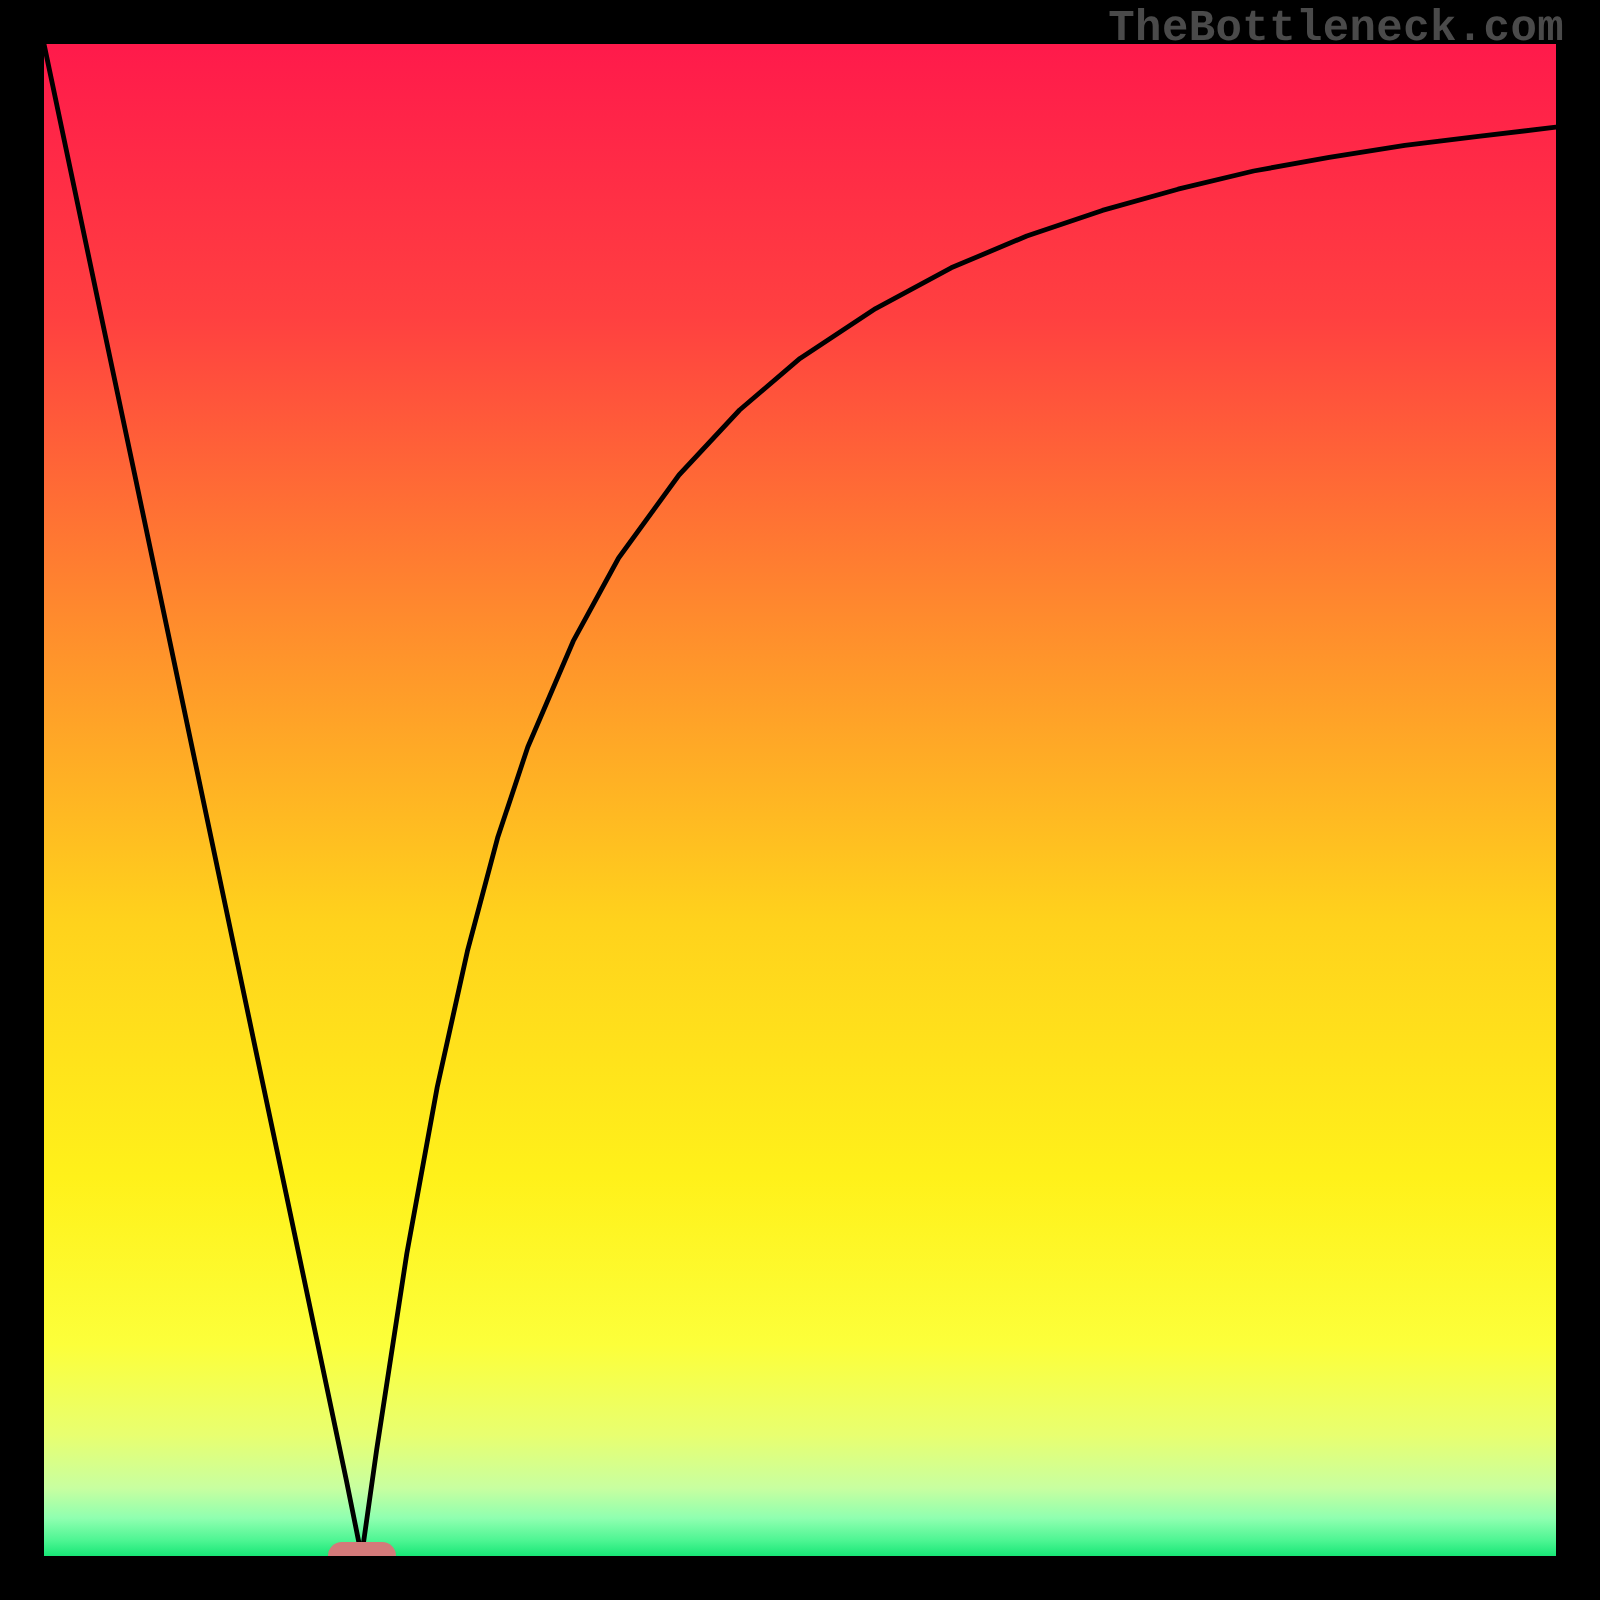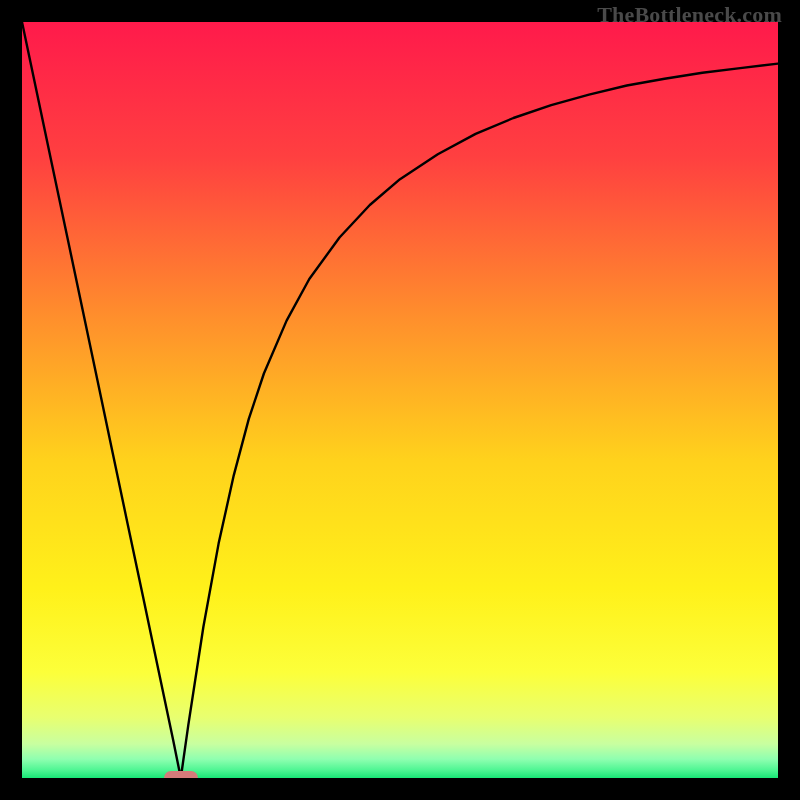--- a/index.html
+++ b/index.html
@@ -25,21 +25,21 @@
     overflow: hidden;
   }
   .gradient {
     position: absolute;
     inset: 0;
   }
   .watermark {
     position: absolute;
     top: 2px;
     right: 18px;
-    font-family: Liberation Serif, serif;
+    font-family: Liberation Mono, monospace;
     font-size: 22px;
     font-weight: 600;
     color: #4a4a4a;
     letter-spacing: 0.2px;
   }
   svg.curve {
     position: absolute;
     inset: 0;
   }
   .marker {

